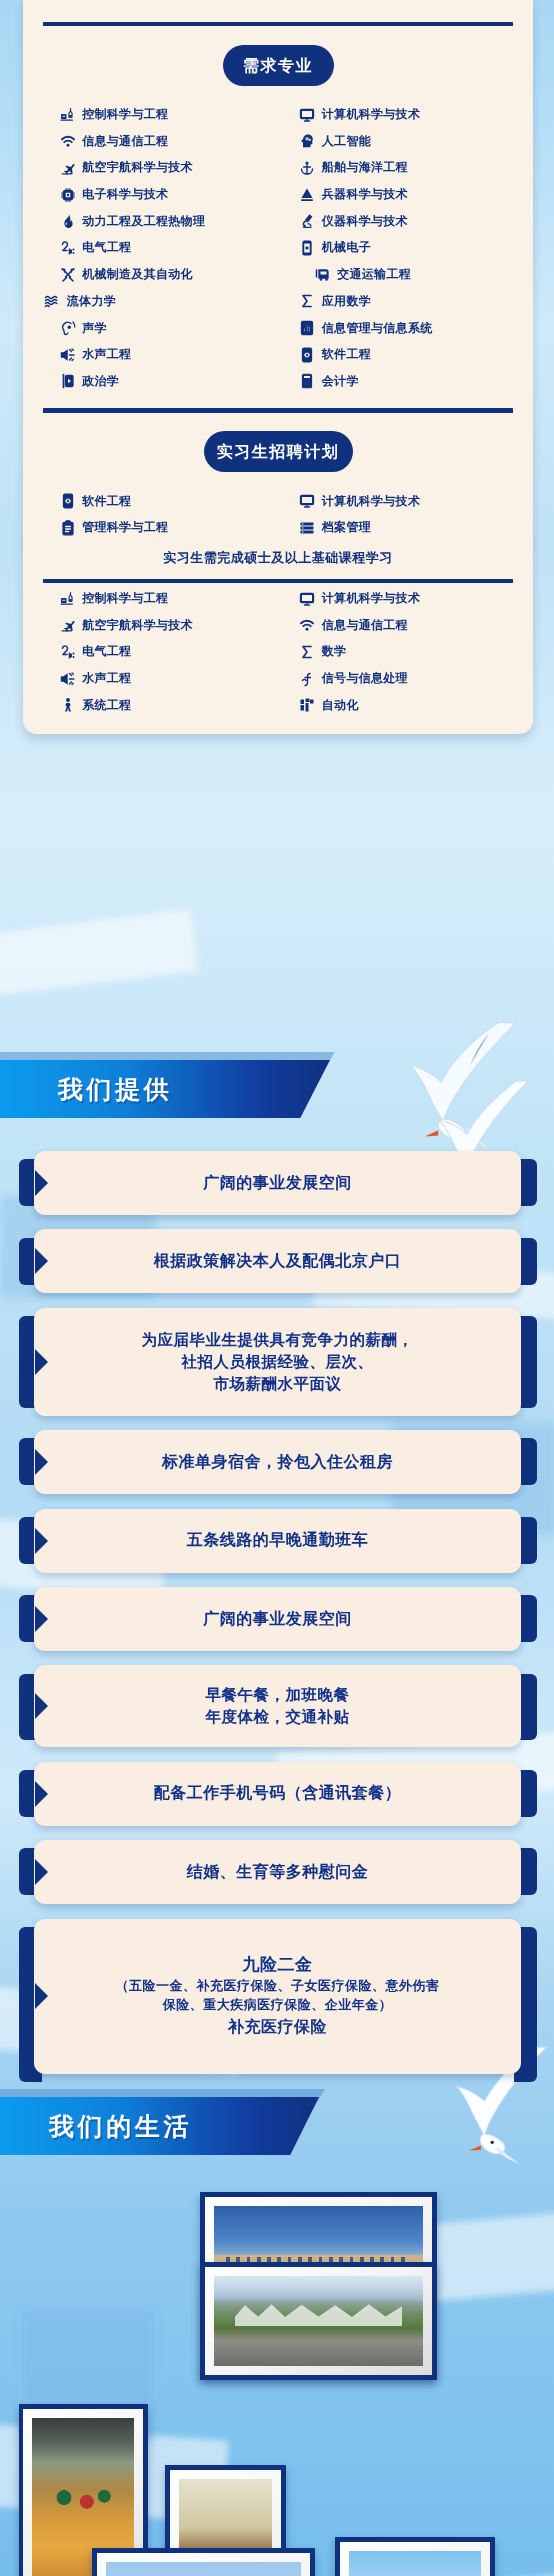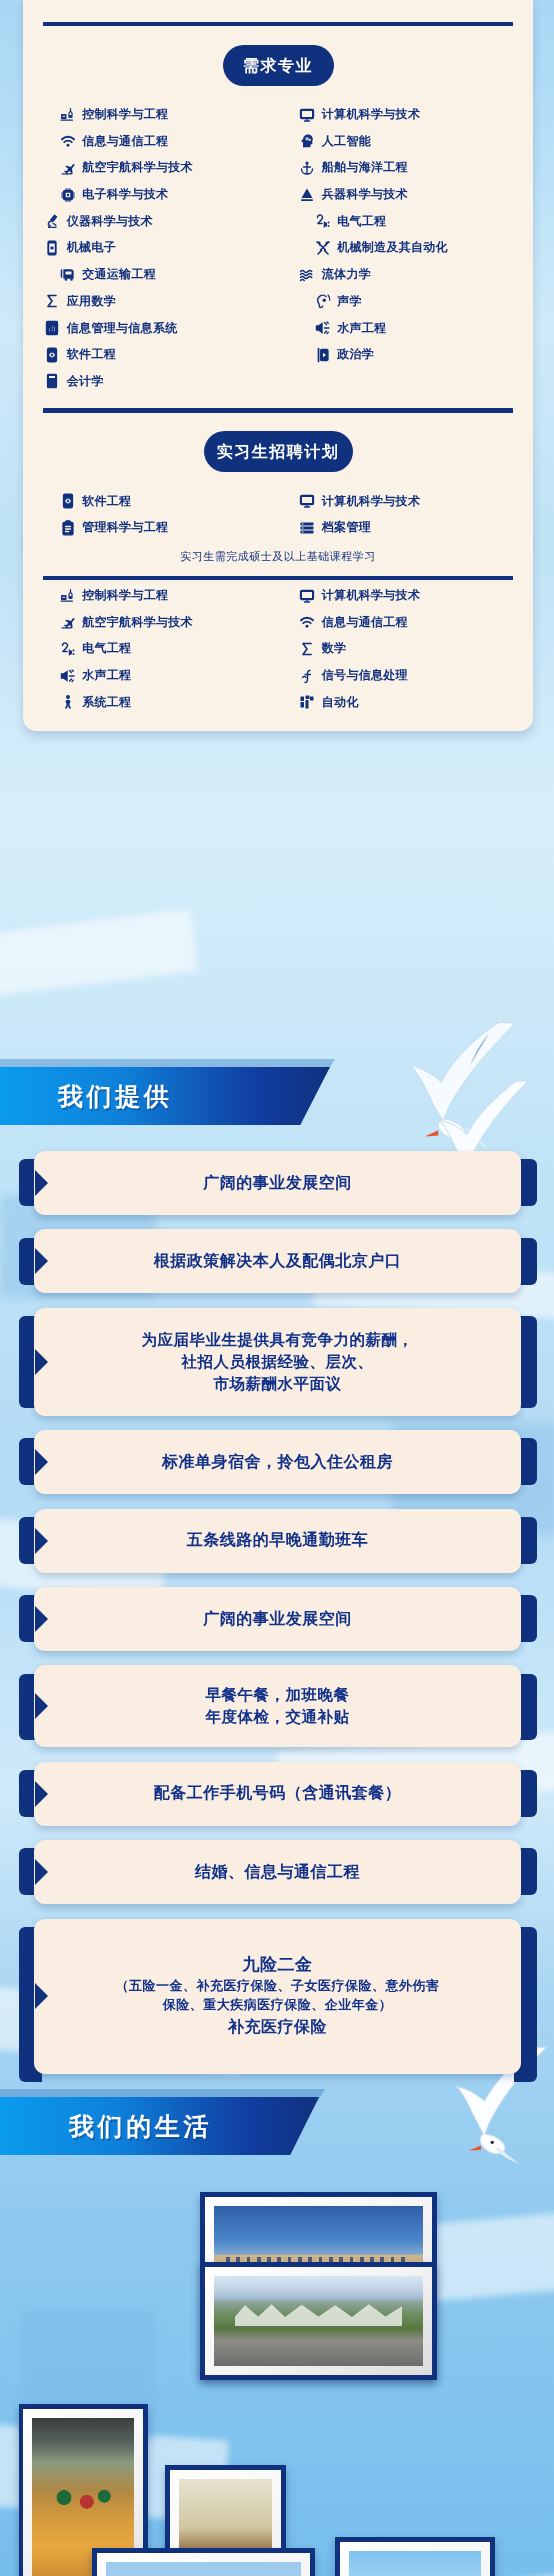--- a/index.html
+++ b/index.html
@@ -119,22 +119,22 @@
   .item-label {
     font-size: 12px;
     color: #11317e;
     font-weight: 600;
     letter-spacing: 0.3px;
     white-space: nowrap;
   }
 
   .note {
     text-align: center;
-    font-size: 11px;
-    font-weight: normal;
+    font-size: 13px;
+    font-weight: bold;
     color: #11317e;
     margin: 8.2px 0 2.1px 0;
     letter-spacing: 0.5px;
   }
 
   
   .banner-wrap {
     position: absolute;
     left: 0;
     width: 340px;
@@ -446,20 +446,29 @@
           <span class="item-label">电子科学与技术</span>
         </div>
         <div class="item col-right">
           <span class="ico">
             <svg viewBox="0 0 32 32" fill="#10317e">
               <path d="M16 3 27 22H5z"></path>
               <rect x="4" y="24.5" width="24" height="3.4" rx="1.2"></rect>
             </svg>
           </span>
           <span class="item-label">兵器科学与技术</span>
+        </div>
+        <div class="item col-left">
+          <span class="ico">
+            <svg viewBox="0 0 32 32" fill="#10317e">
+              <path d="M18.4 2c.4 4-1.8 6.1-4.1 8.3-2.7 2.6-5.6 5.3-5.6 10.1C8.7 26 12.6 30 17.1 30s8.2-3.8 8.2-8.6c0-3.3-1.6-5.8-3.2-7.6.3 1.9-.2 3.4-1.3 4.2.6-4.1-.5-8.6-2.4-16z"></path>
+              <path d="M14.6 20.6c-1.5 1.5-2 3.1-1.3 4.7-2.4-1.3-2.7-4.6-.6-6.8.5 1 1.1 1.6 1.9 2.1z" fill="#faf1e7"></path>
+            </svg>
+          </span>
+          <span class="item-label">动力工程及工程热物理</span>
         </div>
         <div class="item col-right">
           <span class="ico">
             <svg viewBox="0 0 32 32" fill="none" stroke="#10317e" stroke-width="2.6" stroke-linecap="round">
               <path d="M21 4.5l4 3.2-7.4 9.4-4-3.2z" fill="#10317e"></path>
               <path d="M14.5 16c-3.6.9-6 4-6 7.6"></path>
               <circle cx="11" cy="25.4" r="2.6" fill="#10317e" stroke="none"></circle>
               <path d="M9 28.6h15"></path>
               <path d="M18 21.4c3 .4 5.2 2.1 6 4.2"></path>
             </svg>
@@ -790,21 +799,21 @@
                C120 124 108 104 96 92 C118 96 138 108 156 124 C176 86 215 42 268 8 Z" fill="#f6fbff" stroke="#c7dff0" stroke-width="2"></path>
       <path d="M158 196 C172 196 190 204 200 216 C206 224 204 234 192 236
                C176 238 160 228 152 216 C148 208 150 198 158 196 Z" fill="#fdfeff" stroke="#cbe1f2" stroke-width="2"></path>
       <circle cx="176" cy="214" r="3.5" fill="#223"></circle>
       <path d="M150 218 L124 230 L150 228 Z" fill="#e8522c"></path>
       <path d="M248 30 C236 52 222 74 212 92 C222 66 234 46 248 30 Z" fill="#5d7fa8" opacity=".55"></path>
       <path d="M206 210 C224 230 238 244 250 256 C232 248 216 232 204 218 Z" fill="#e2edf6" opacity=".9"></path>
     </svg>
   </div>
 
-  <div class="banner-wrap" style="top:1060px;margin-top:7px;">
+  <div class="banner-wrap" style="top:1060px;">
     <div class="banner-ghost"></div>
     <div class="banner">
       <div class="banner-text">我们提供</div>
     </div>
   </div>
 
   <div class="bird" style="left:397px; top:1077px;">
     <svg width="144" height="118" viewBox="0 0 280 230">
       <path d="M255 8 C215 48 182 90 160 126 C148 146 140 164 136 180 C128 166 120 150 112 134
                C102 112 92 94 82 84 C102 88 120 98 136 112 C154 78 190 38 232 8 Z" fill="#fafdff" stroke="#cadff0" stroke-width="2"></path>
@@ -883,21 +892,21 @@
           <div class="chev"></div>
           <div class="benefit-card" style="min-height:64px;">
             <div class="benefit-text big">配备工作手机号码（含通讯套餐）</div>
           </div>
         </div>
         <div class="benefit">
           <div class="tab-l" style="height:47px;"></div>
           <div class="tab-r" style="height:47px;"></div>
           <div class="chev"></div>
           <div class="benefit-card" style="min-height:64px;">
-            <div class="benefit-text big">结婚、信息与通信工程</div>
+            <div class="benefit-text big">结婚、生育等多种慰问金</div>
           </div>
         </div>
       </div>
 
     <div class="benefit">
       <div class="tab-l" style="height:155px;"></div>
       <div class="tab-r" style="height:155px;"></div>
       <div class="chev"></div>
       <div class="benefit-card" style="min-height:155px; flex-direction:column;">
         <div class="ins-block">
@@ -917,21 +926,21 @@
       <path d="M148 182 C162 182 178 190 186 200 C192 208 190 218 178 220
                C164 222 150 212 144 202 C140 194 142 184 148 182 Z" fill="#ffffff" stroke="#d0e4f4" stroke-width="2"></path>
       <circle cx="165" cy="198" r="3.2" fill="#223"></circle>
       <path d="M143 204 L120 214 L143 213 Z" fill="#e8522c"></path>
       <path d="M176 206 C192 220 206 232 216 238 C198 234 182 222 172 212 Z" fill="#e3edf7"></path>
     </svg>
   </div>
 
   <div class="banner-wrap" style="top:2097px; width:330px;">
     <div class="banner-ghost" style="width:325px;"></div>
-    <div class="banner" style="width:319px;padding-left:20px;">
+    <div class="banner" style="width:319px;">
       <div class="banner-text" style="margin-left:49px;">我们的生活</div>
     </div>
   </div>
 
   <div class="photo" style="left:200px; top:2192px; width:237px; height:188px;">
     <div class="mat">
         <div class="pic pic-hq"></div>
       </div>
   </div>
 

